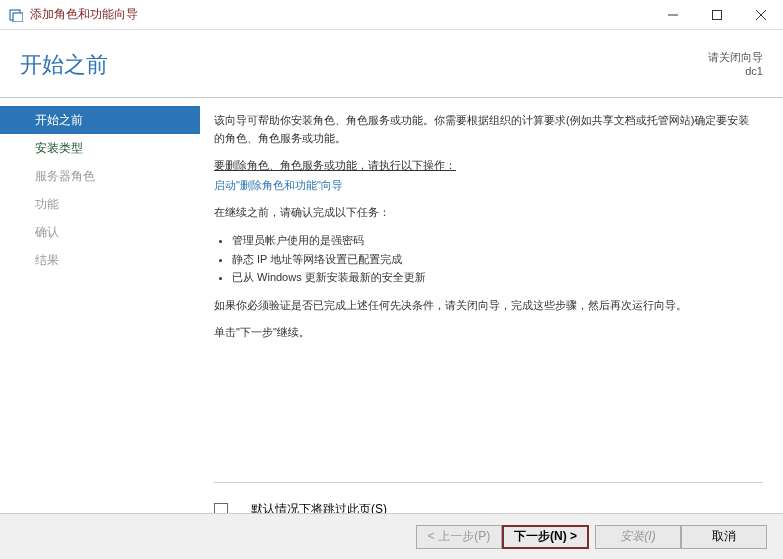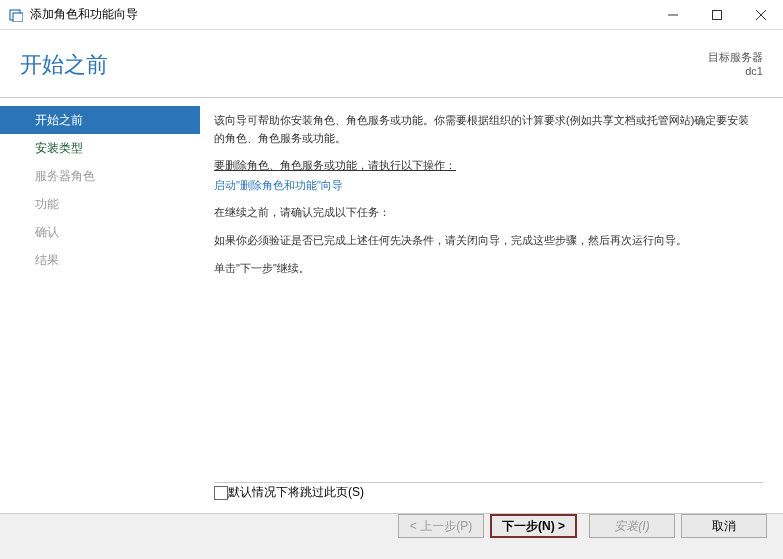--- a/index.html
+++ b/index.html
@@ -1,43 +1,43 @@
 <!DOCTYPE html>
 <html><head>
   <meta charset="utf-8">
   <style>
     * { margin: 0; padding: 0; box-sizing: border-box; font-family: "Microsoft YaHei", "Segoe UI", sans-serif; }
     body { width: 783px; height: 559px; background: #fff; overflow: hidden; }
     
     .titlebar { height: 30px; display: flex; align-items: center; border-bottom: 1px solid #ddd; }
     .titlebar-icon { margin-left: 8px; width: 16px; height: 16px; display: flex; align-items: center; justify-content: center; }
-    .titlebar-title { margin-left: 6px; font-size: 12px; color: #000000; flex: 1; }
+    .titlebar-title { margin-left: 6px; font-size: 12px; color: #7f1d1d; flex: 1; }
     .titlebar-controls { display: flex; }
     .titlebar-btn { width: 44px; height: 30px; display: flex; align-items: center; justify-content: center; font-size: 13px; color: #333; }
     
     .header-area { padding: 20px 20px 8px 20px; display: flex; justify-content: space-between; align-items: flex-start; background: #fff; border-bottom: 1px solid #ccc; height: 68px; }
     .header-title { font-size: 22px; color: #2b74b5; font-weight: 300; }
     .header-target { text-align: right; font-size: 11px; color: #555; }
     
     .content-area { display: flex; height: 420px; }
     .sidebar { width: 200px; padding-top: 8px; }
     .sidebar-item { height: 28px; display: flex; align-items: center; padding-left: 35px; font-size: 12px; color: #999; }
     .sidebar-item.active { background: #2b74b5; color: #fff; }
     .sidebar-item.enabled { color: #14532d; }
     
     .main-content { flex: 1; padding: 14px 30px 14px 14px; font-size: 11px; color: #333; line-height: 1.6; }
     .main-content p { margin-bottom: 10px; }
     .link { color: #2b74b5; cursor: pointer; }
     .bullet-list { list-style: disc; margin-left: 18px; margin-bottom: 10px; }
     .bullet-list li { margin-bottom: 1px; }
     
-    .skip-row { position: absolute; left: 214px; bottom: 58px; display: flex; align-items: center; font-size: 12px; gap: 0; }
+    .skip-row { position: absolute; left: 214px; bottom: 41px; display: flex; align-items: center; font-size: 12px; gap: 23px; }
     .skip-checkbox { width: 14px; height: 14px; border: 1px solid #666; }
     
-    .footer { position: absolute; bottom: 0; left: 0; right: 0; height: 46px; border-top: 1px solid #ccc; display: flex; justify-content: flex-end; padding-right: 16px; gap: 6px; background: #f0f0f0; }
+    .footer { position: absolute; bottom: 0; left: 0; right: 0; height: 46px; border-top: 1px solid #ccc; display: flex; align-items: center; justify-content: flex-end; padding-right: 16px; background: #f0f0f0; }
     .btn { height: 24px; min-width: 86px; font-size: 12px; border: 1px solid #aaa; background: #e9e9e9; display: flex; align-items: center; justify-content: center; padding: 0 10px; }
     .btn.disabled { color: #999; }
     .btn.default { border: 2px solid #7a2e2e; font-weight: bold; }
     .divider { border-top: 1px solid #ccc; position: absolute; left: 214px; right: 20px; bottom: 76px; }
   </style>
 </head>
 <body>
 
 <div class="titlebar">
   <span class="titlebar-icon">
@@ -63,39 +63,44 @@
           <line x1="0" y1="0" x2="10" y2="10" stroke="#333" stroke-width="1"></line>
           <line x1="10" y1="0" x2="0" y2="10" stroke="#333" stroke-width="1"></line>
         </svg>
       </div>
   </div>
 </div>
 
 <div class="header-area">
   <div class="header-title">开始之前</div>
   <div class="header-target">
-    <div>目标服务器</div>
+    <div>请关闭向导</div>
     <div>dc1</div>
   </div>
 </div>
 
 <div class="content-area">
   <div class="sidebar">
     <div class="sidebar-item active">开始之前</div>
     <div class="sidebar-item enabled">安装类型</div>
     <div class="sidebar-item">服务器角色</div>
     <div class="sidebar-item">功能</div>
     <div class="sidebar-item">确认</div>
     <div class="sidebar-item">结果</div>
   </div>
   <div class="main-content">
     <p>该向导可帮助你安装角色、角色服务或功能。你需要根据组织的计算要求(例如共享文档或托管网站)确定要安装的角色、角色服务或功能。</p>
     <p style="margin-bottom:2px;text-decoration:underline;">要删除角色、角色服务或功能，请执行以下操作：</p>
     <p><span class="link">启动"删除角色和功能"向导</span></p>
     <p>在继续之前，请确认完成以下任务：</p>
+    <ul class="bullet-list">
+      <li>管理员帐户使用的是强密码</li>
+      <li>静态 IP 地址等网络设置已配置完成</li>
+      <li>已从 Windows 更新安装最新的安全更新</li>
+    </ul>
     <p>如果你必须验证是否已完成上述任何先决条件，请关闭向导，完成这些步骤，然后再次运行向导。</p>
     <p>单击"下一步"继续。</p>
   </div>
 </div>
 
 <div class="divider"></div>
 
 <div class="skip-row">
   <div class="skip-checkbox"></div>
   <span>默认情况下将跳过此页(S)</span>

